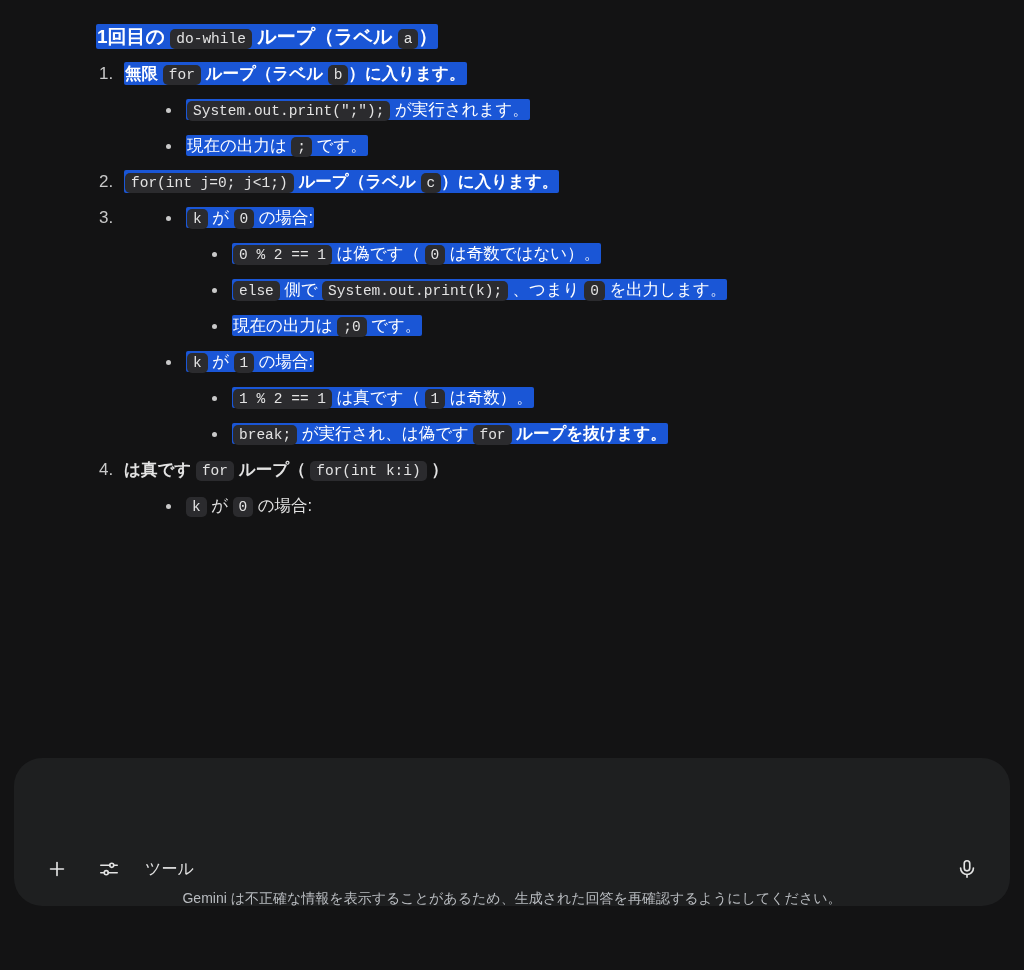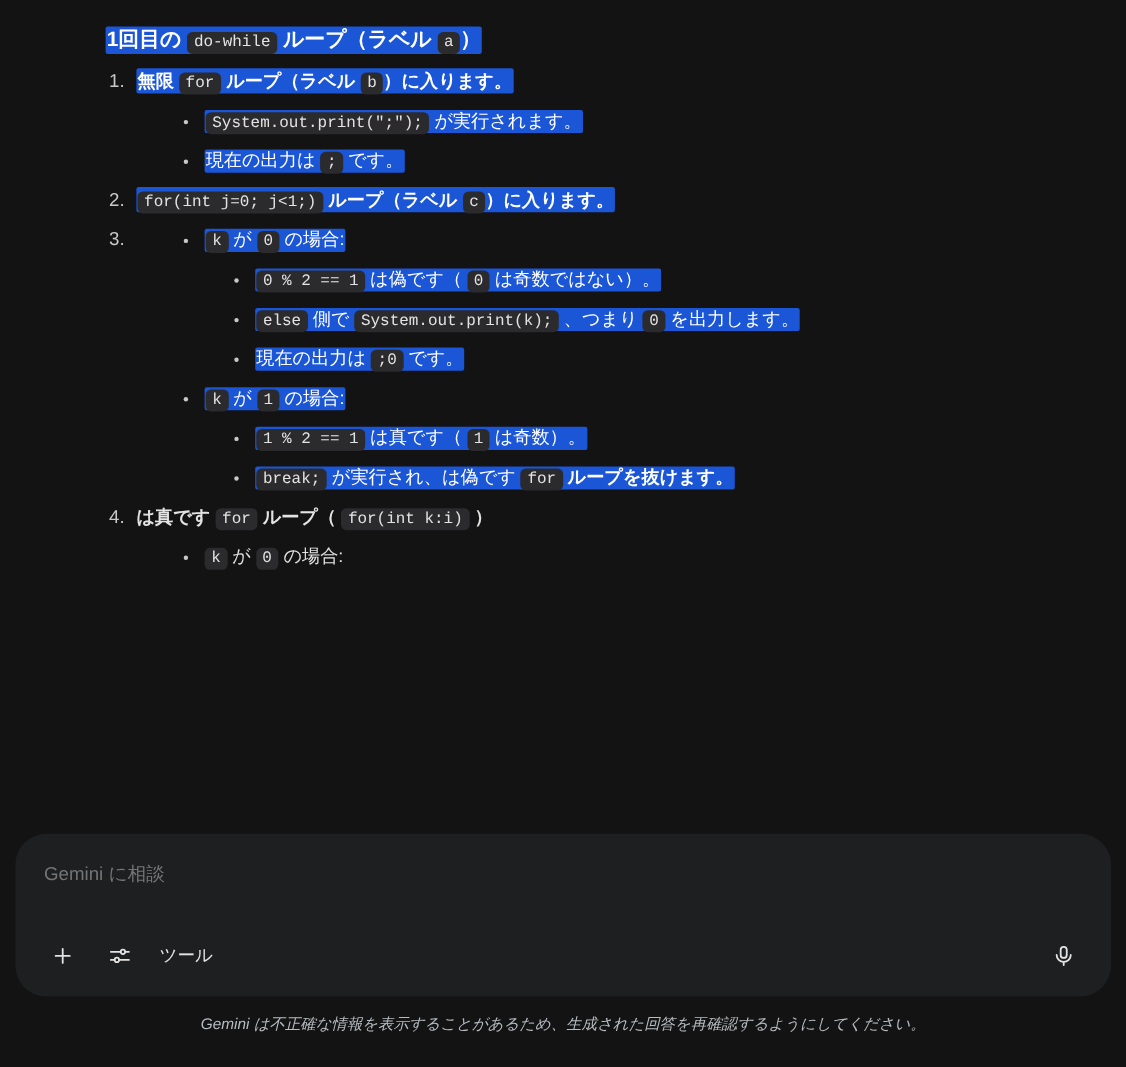--- a/index.html
+++ b/index.html
@@ -172,27 +172,26 @@
     border-radius: 19px;
     cursor: pointer;
     color: #e3e3e3;
     font-size: 16px;
     margin-left: 12px;
   }
   .spacer { flex: 1 1 auto; }
 
   .disclaimer {
     position: absolute;
-    top: 922px;
+    top: 890px;
     left: 0;
     right: 0;
     text-align: center;
     font-size: 14px;
     color: #b9bcc0;
-    font-style: italic;
   }
 </style>
 </head>
 <body>
 
 <div class="app">
 
   <div class="answer">
 
     <div class="line heading">
@@ -256,21 +255,20 @@
         <ul class="lvl2">
           <li>
             <code>k</code> <span class="txt">が</span> <code>0</code> <span class="txt">の場合:</span>
           </li>
         </ul>
       </li>
     </ol>
   </div>
 
   <div class="composer">
-    <input class="composer-input" type="text" placeholder="Gemini に相談" style="">
 
     <div class="composer-bar">
       <div class="icon-btn">
         <svg width="22" height="22" viewBox="0 0 24 24" fill="none" stroke="#e3e3e3" stroke-width="1.8" stroke-linecap="round">
           <line x1="12" y1="5" x2="12" y2="19"></line>
           <line x1="5" y1="12" x2="19" y2="12"></line>
         </svg>
       </div>
 
       <div class="tools-btn">

